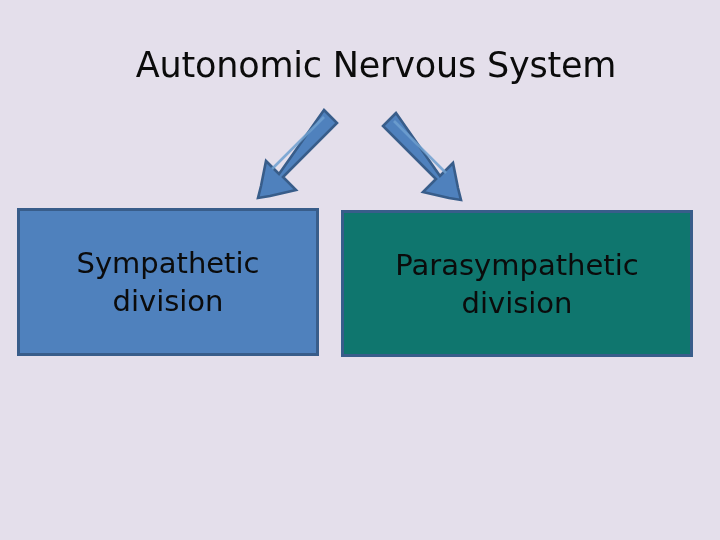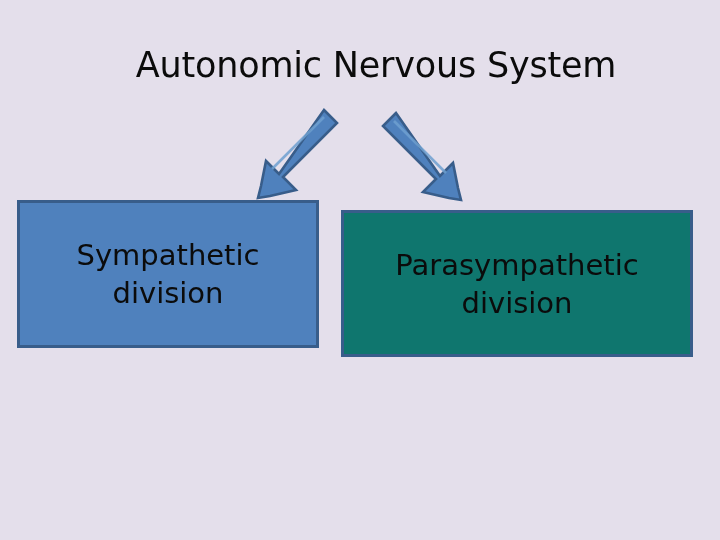--- a/index.html
+++ b/index.html
@@ -51,21 +51,21 @@
     position: absolute;
     box-sizing: border-box;
     background: #4F81BD;
     border: 3px solid #385D8A;
     display: flex;
     align-items: center;
     justify-content: center;
   }
   #box-sympathetic {
     left: 17px;
-    top: 200px;
+    top: 208px;
     width: 302px;
     height: 148px;
   }
   #box-parasympathetic {
     left: 341px;
     top: 210px;
     width: 352px;
     height: 147px;
   }
   .division-label {

